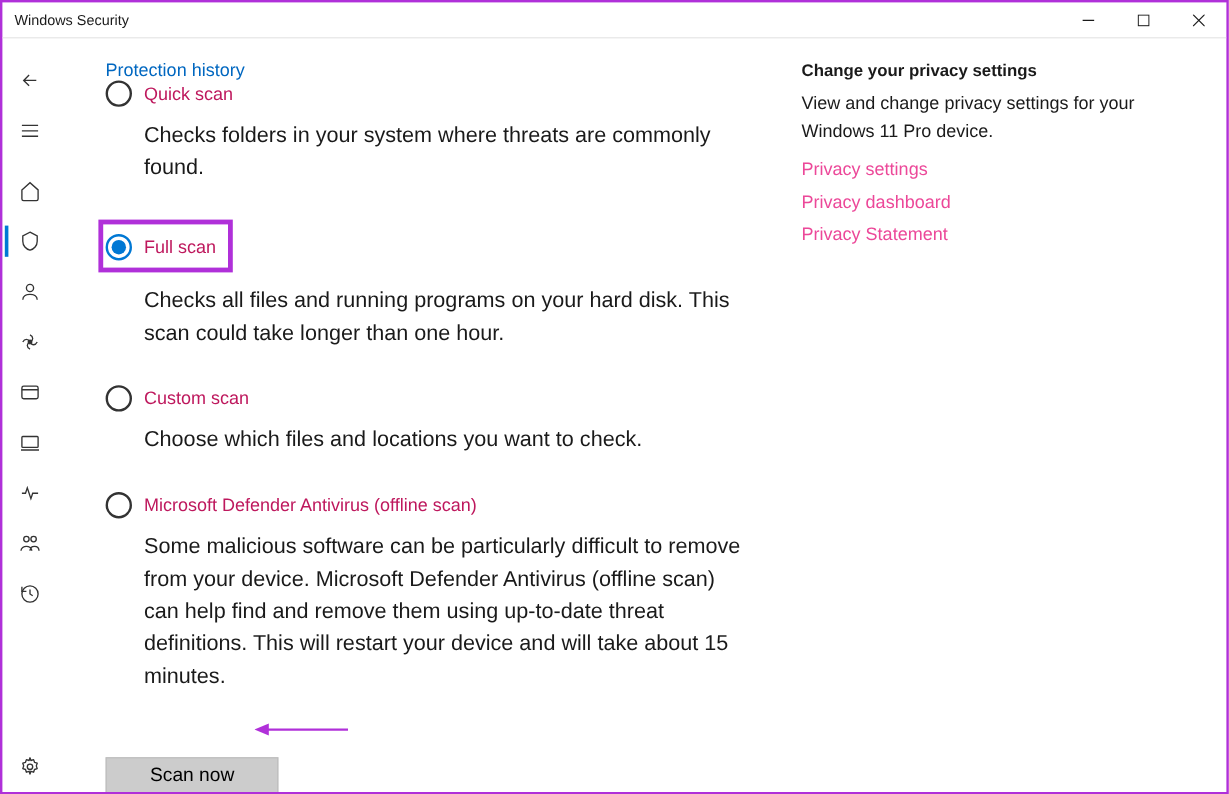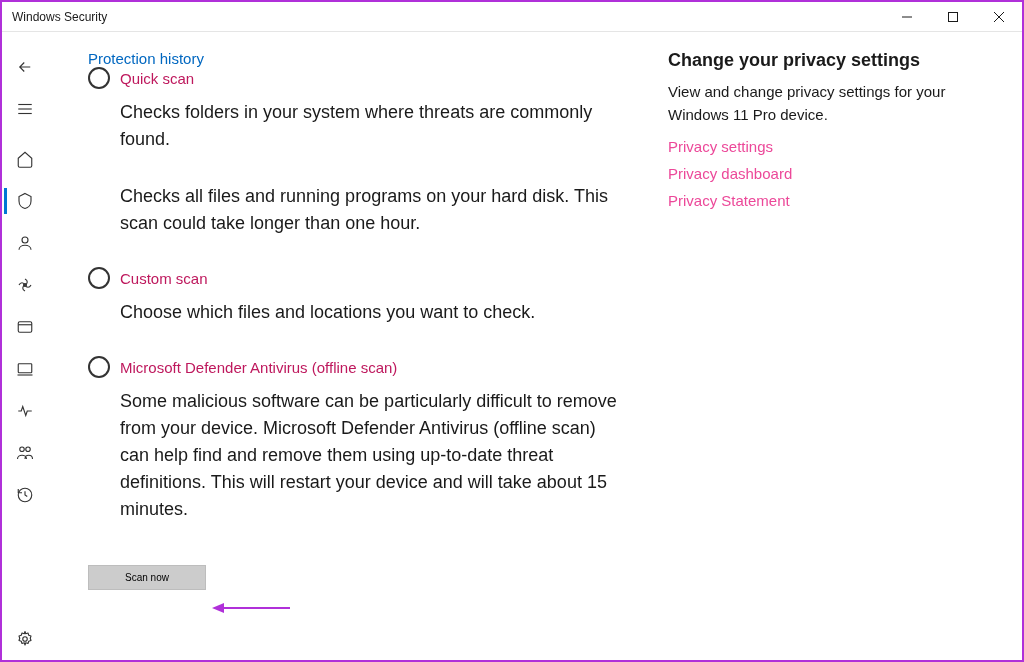--- a/index.html
+++ b/index.html
@@ -134,32 +134,32 @@
       margin-left: -6px;
       margin-bottom: 10px;
       display: inline-flex;
       align-items: center;
       gap: 10px;
     }
     .scan-btn {
       background: #cccccc;
       border: 1px solid #bdbdbd;
       padding: 6px 36px;
-      font-size: 10px;
-      cursor: pointer;
-      margin-top: 12px;
+      font-size: 16px;
+      cursor: pointer;
+      margin-top: 24px;
       margin-left: 0;
       font-family: inherit;
     }
     .right-panel {
       flex: 0 0 320px;
       padding: 16px 30px 0 10px;
     }
     .rp-heading {
-      font-size: 18px;
+      font-size: 14px;
       font-weight: 600;
       margin-bottom: 10px;
     }
     .rp-desc {
       font-size: 15px;
       line-height: 1.5;
       margin-bottom: 12px;
     }
     .rp-link {
       color: #ec4899;
@@ -282,20 +282,24 @@
 
     <div class="radio-group">
       <div class="radio-row">
         <div class="radio-circle"></div>
         <span class="radio-label">Quick scan</span>
       </div>
       <div class="radio-desc">Checks folders in your system where threats are commonly found.</div>
     </div>
 
     <div class="radio-group">
+      <div class="highlight-box">
+        <div class="radio-circle selected"></div>
+        <span class="radio-label">Full scan</span>
+      </div>
       <div class="radio-desc">Checks all files and running programs on your hard disk. This scan could take longer than one hour.</div>
     </div>
 
     <div class="radio-group">
       <div class="radio-row">
         <div class="radio-circle"></div>
         <span class="radio-label">Custom scan</span>
       </div>
       <div class="radio-desc">Choose which files and locations you want to check.</div>
     </div>

